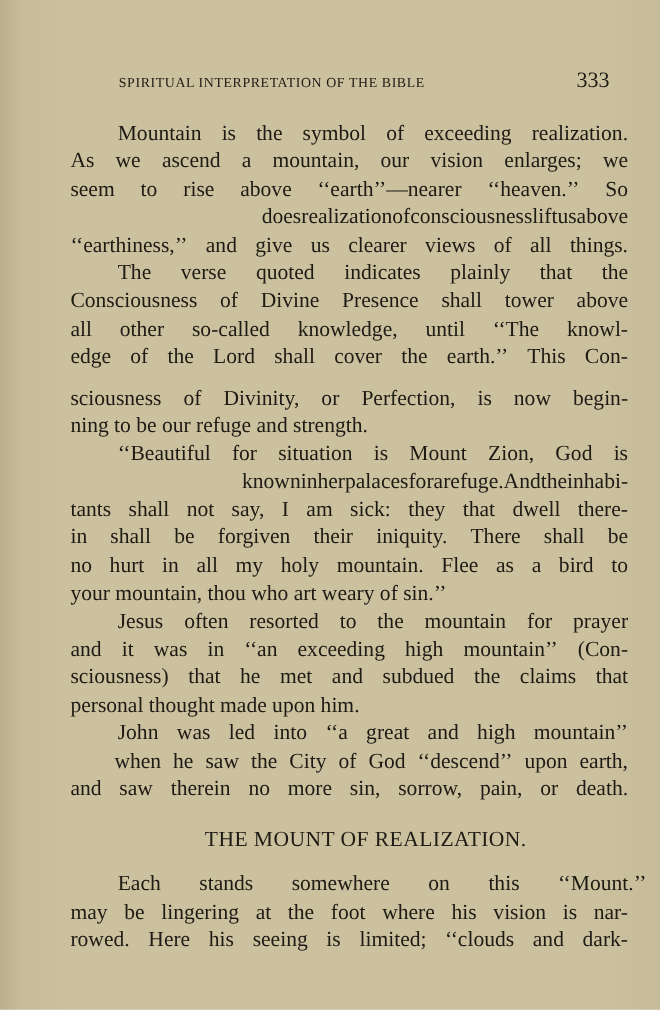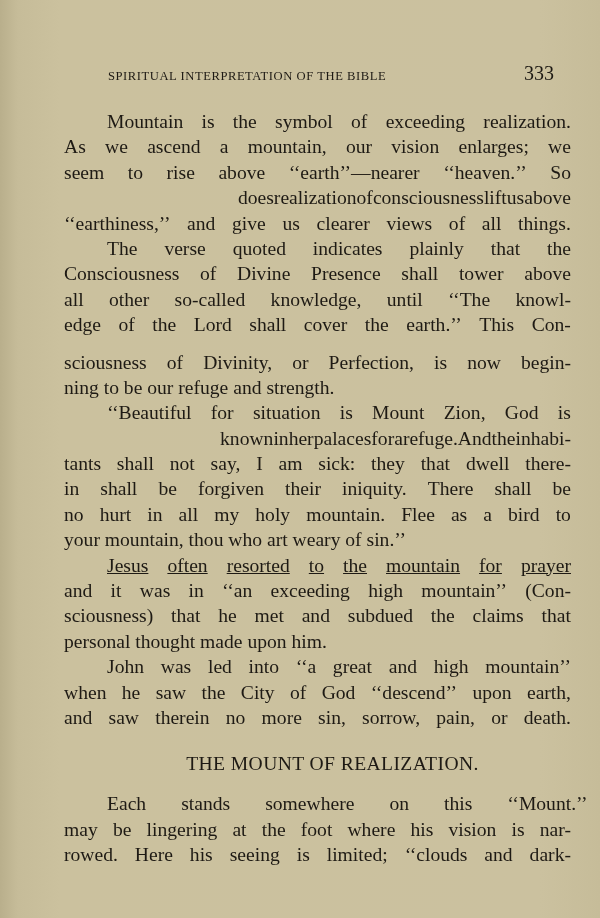--- a/index.html
+++ b/index.html
@@ -204,21 +204,21 @@
           <span>Flee</span>
           <span>as</span>
           <span>a</span>
           <span>bird</span>
           <span>to</span>
         </div>
       <div class="line last">your mountain, thou who art weary of sin.’’</div>
     </div>
 
     <div class="paragraph">
-      <div class="line indent" style="display: flex; justify-content: space-between; text-decoration: underline;">
+      <div class="line indent" style="display: flex; justify-content: space-between;">
           <span>Jesus</span>
           <span>often</span>
           <span>resorted</span>
           <span>to</span>
           <span>the</span>
           <span>mountain</span>
           <span>for</span>
           <span>prayer</span>
         </div>
       <div class="line" style="display: flex; justify-content: space-between;">
@@ -251,21 +251,21 @@
           <span>John</span>
           <span>was</span>
           <span>led</span>
           <span>into</span>
           <span>‘‘a</span>
           <span>great</span>
           <span>and</span>
           <span>high</span>
           <span>mountain’’</span>
         </div>
-      <div class="line" style="display: flex; justify-content: space-between;">
+      <div class="line" style="display: flex; justify-content: space-between; margin-left: 40px;">
           <span>when</span>
           <span>he</span>
           <span>saw</span>
           <span>the</span>
           <span>City</span>
           <span>of</span>
           <span>God</span>
           <span>‘‘descend’’</span>
           <span>upon</span>
           <span>earth,</span>

